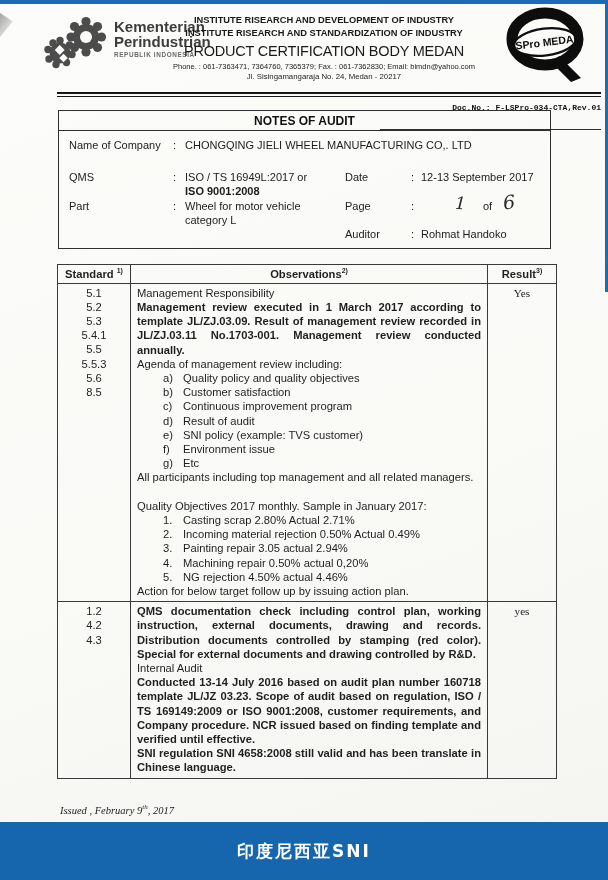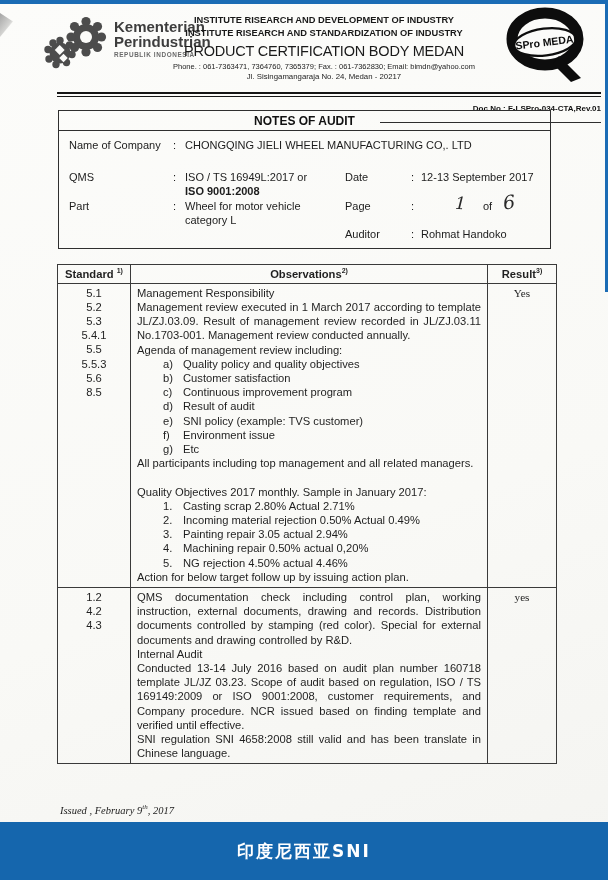--- a/index.html
+++ b/index.html
@@ -15,21 +15,21 @@
   .ministry-text .l1{font-weight:bold;font-size:15px;color:#3d3d3d;}
   .ministry-text .l3{font-size:6.4px;letter-spacing:.6px;color:#6a6a6a;margin-top:2px;font-weight:bold;}
   .center-head{position:absolute;left:168px;top:14px;width:312px;text-align:center;}
   .center-head .inst{font-weight:bold;font-size:9.3px;line-height:1.45;color:#191919;}
   .center-head .body-name{font-size:14.5px;letter-spacing:-.2px;margin-top:2px;color:#1a1a1a;}
   .center-head .contact{font-size:7.5px;margin-top:3px;color:#222;}
   .center-head .address{font-size:7.8px;margin-top:1px;color:#222;}
   .lspro{position:absolute;left:497px;top:6px;}
 
   .double-rule{position:absolute;left:57px;top:92px;width:544px;height:2px;border-top:2.6px solid #161616;border-bottom:1.8px solid #161616;}
-  .docno-wrap{position:absolute;left:380px;top:97px;width:221px;text-align:right;border-bottom:1.2px solid #2e2e2e;padding-bottom:7px;}
+  .docno-wrap{position:absolute;left:380px;top:97px;width:221px;text-align:right;border-bottom:1.2px solid #2e2e2e;padding-bottom:14px;font-family:Liberation Mono, monospace;}
   .docno-wrap span{font-size:8px;font-weight:bold;color:#111;}
 
   
   .notes-box{position:absolute;left:58px;top:110px;width:491px;height:137px;border:1.4px solid #2f2f2f;background:transparent;}
   .notes-title{font-weight:bold;font-size:12px;text-align:center;padding:3px 0 2px;border-bottom:1.6px solid #2f2f2f;color:#111;}
   .nf{position:absolute;font-size:11px;color:#1c1c1c;white-space:nowrap;}
   .handwritten{font-family:"DejaVu Serif",serif;font-style:italic;font-size:17px;display:inline-block;color:#2a2a2a;}
   .hw-one{transform:rotate(3deg);}
   .hw-six{transform:rotate(-6deg);font-size:19px;}
 
@@ -39,21 +39,21 @@
   .t-head>div{padding:2px 0 3px;text-align:center;}
   .t-row{display:flex;font-size:11.2px;line-height:14.2px;}
   .t-row + .t-row{border-top:1.2px solid #3a3a3a;}
   .col-std{width:72px;border-right:1.2px solid #3a3a3a;text-align:center;flex:none;}
   .col-obs{width:356px;flex:none;padding:2px 6px 3px 6px;box-sizing:border-box;}
   .col-res{flex:1;border-left:1.2px solid #3a3a3a;text-align:center;}
   .t-row .col-std{padding-top:2px;}
   .t-row .col-res{padding-top:2px;font-family:Liberation Serif, serif;}
   .std-line{height:14.2px;}
   sup{font-size:7px;}
-  .obs-p{text-align:justify;}
+  .obs-p{text-align:justify;font-weight:bold;}
   .obs-title{font-weight:normal;}
   .li{display:flex;}
   .li .mk{width:20px;flex:none;margin-left:26px;}
   .li .tx{flex:1;}
   .spacer-line{height:14.2px;}
 
   .issued{position:absolute;left:60px;top:779px;font-family:"Liberation Serif",serif;font-style:italic;font-size:10.5px;color:#222;margin-top:24px;}
   .issued sup{font-size:7px;}
 
   .banner{position:absolute;left:0;bottom:0;width:608px;height:58px;display:flex;align-items:center;justify-content:center;}

